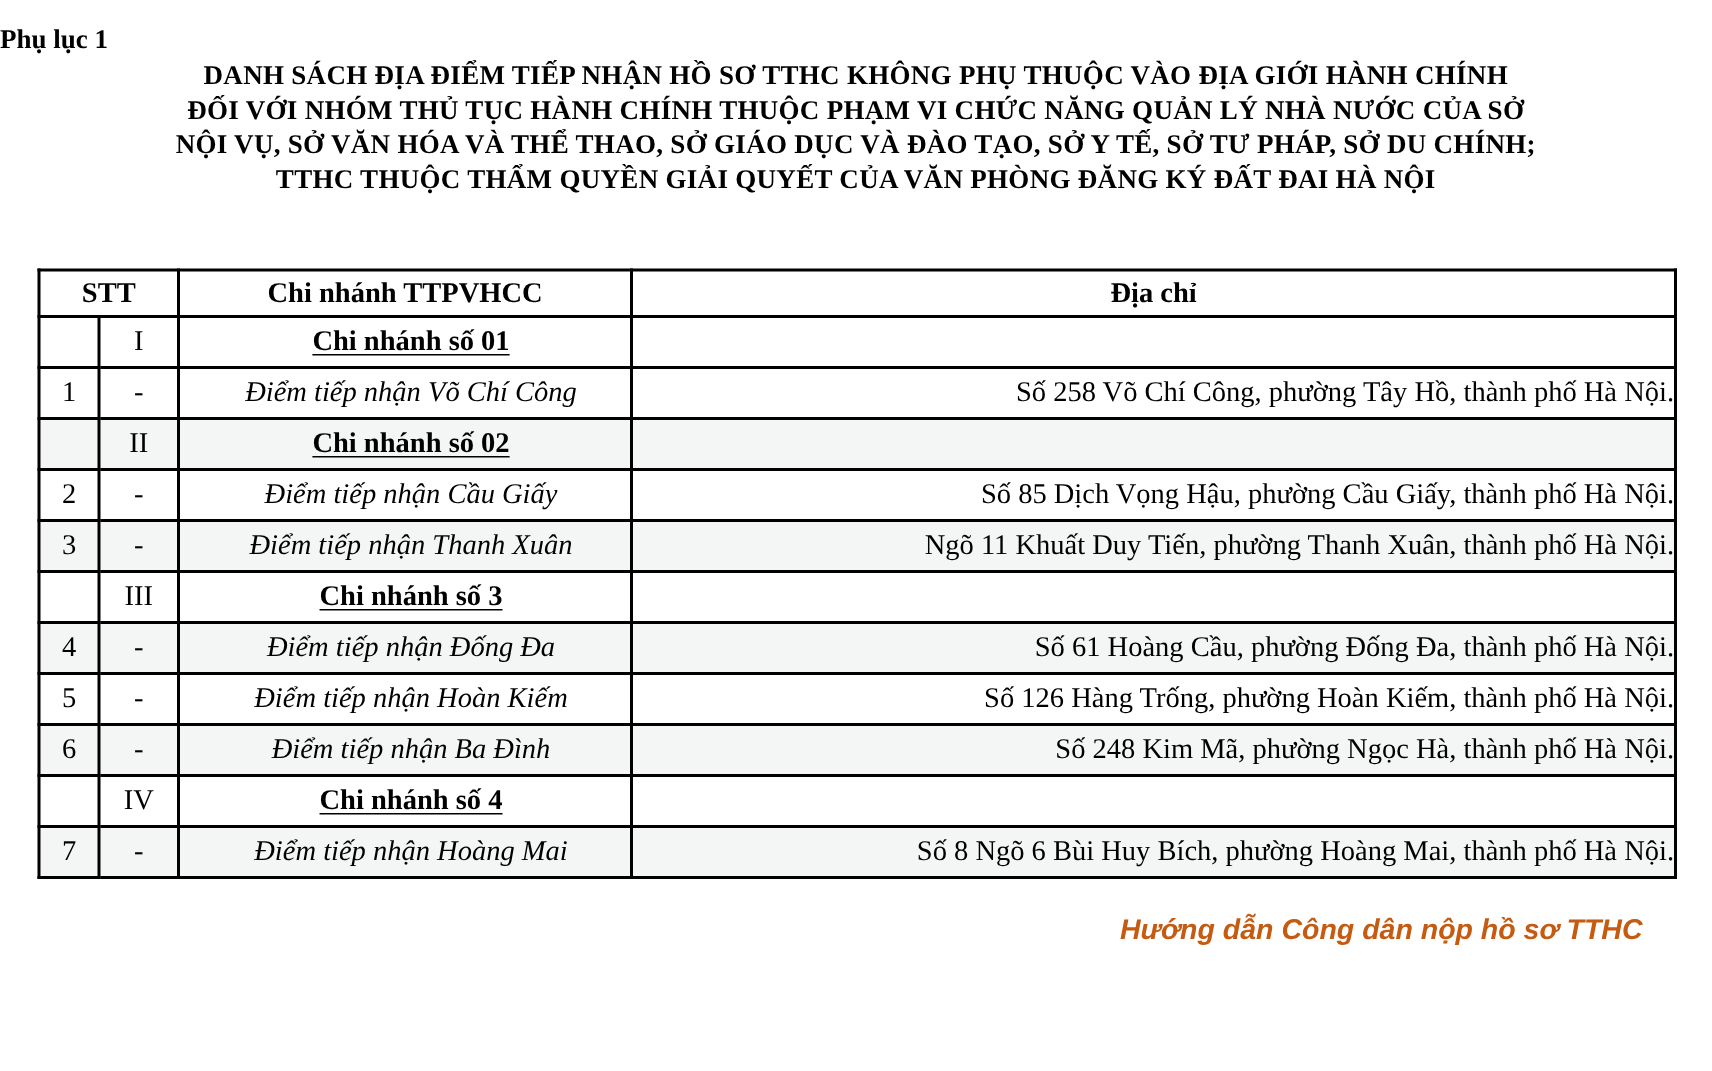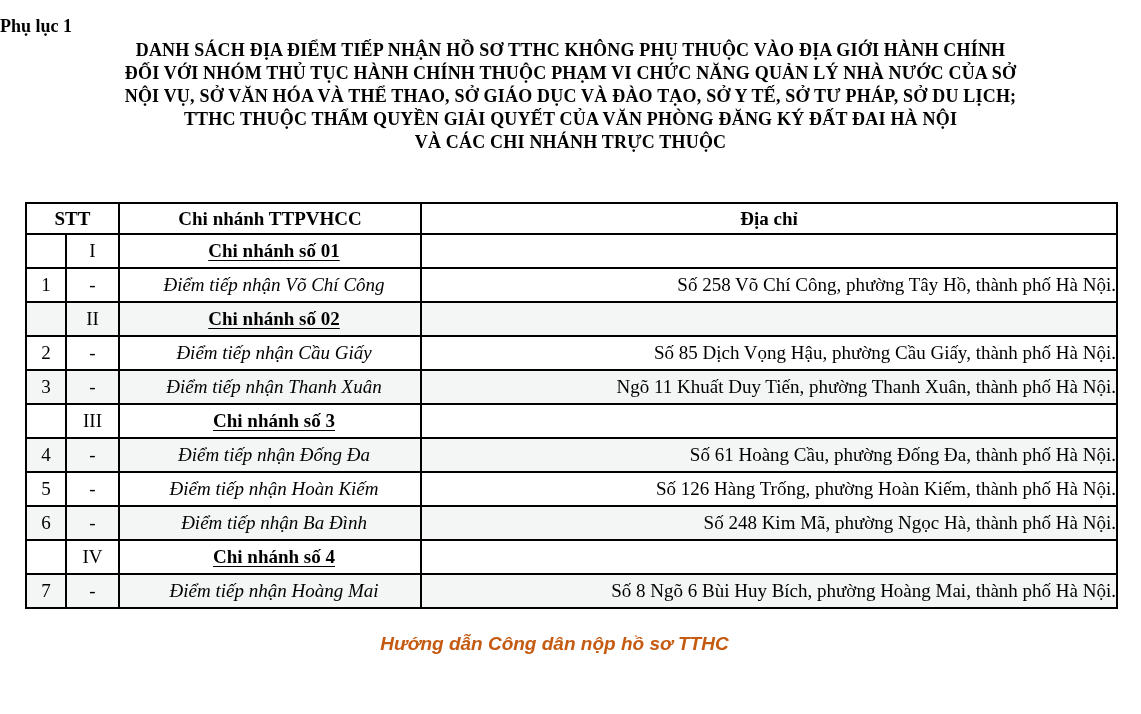--- a/index.html
+++ b/index.html
@@ -59,44 +59,43 @@
   .c-name { padding-left: 8px; text-align: center; }
   .c-addr { padding-left: 6px; text-align: right; }
   tr.group .c-name {
     font-weight: bold;
     text-decoration: underline;
     text-underline-offset: 3px;
   }
   tr.item .c-name { font-style: italic; }
   .footer-note {
     margin-top: 24px;
-    padding-right: 32px;
-    text-align: center;
+    padding-right: 46px;
+    text-align: right;
   }
   .footer-link {
     display: inline-block;
     font-family: "Liberation Sans", "DejaVu Sans", sans-serif;
     font-weight: bold;
     font-style: italic;
     font-size: 19px;
     color: #c55a11;
     cursor: pointer;
   }
 </style>
 </head>
 <body>
 
 <div class="appendix-label">Phụ lục 1</div>
 
 <div class="doc-title">
   <div>DANH SÁCH ĐỊA ĐIỂM TIẾP NHẬN HỒ SƠ TTHC KHÔNG PHỤ THUỘC VÀO ĐỊA GIỚI HÀNH CHÍNH</div>
   <div>ĐỐI VỚI NHÓM THỦ TỤC HÀNH CHÍNH THUỘC PHẠM VI CHỨC NĂNG QUẢN LÝ NHÀ NƯỚC CỦA SỞ</div>
-  <div>NỘI VỤ, SỞ VĂN HÓA VÀ THỂ THAO, SỞ GIÁO DỤC VÀ ĐÀO TẠO,  SỞ Y TẾ, SỞ TƯ PHÁP, SỞ DU LỊCH;</div>
+  <div>NỘI VỤ, SỞ VĂN HÓA VÀ THỂ THAO, SỞ GIÁO DỤC VÀ ĐÀO TẠO,  SỞ Y TẾ, SỞ TƯ PHÁP, SỞ DU CHÍNH;</div>
   <div>TTHC THUỘC THẨM QUYỀN GIẢI QUYẾT CỦA VĂN PHÒNG ĐĂNG KÝ ĐẤT ĐAI HÀ NỘI</div>
-  <div>VÀ CÁC CHI NHÁNH TRỰC THUỘC</div>
 </div>
 
 <table class="reception-table">
   <colgroup>
     <col class="col-num">
       <col class="col-sub">
       <col class="col-name">
       <col class="col-addr">
   </colgroup>
   <thead>

